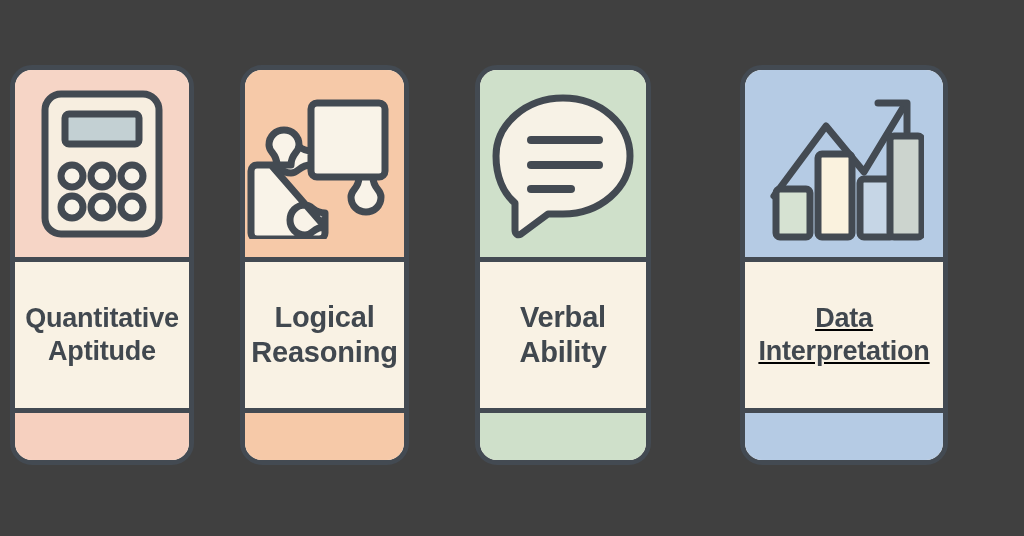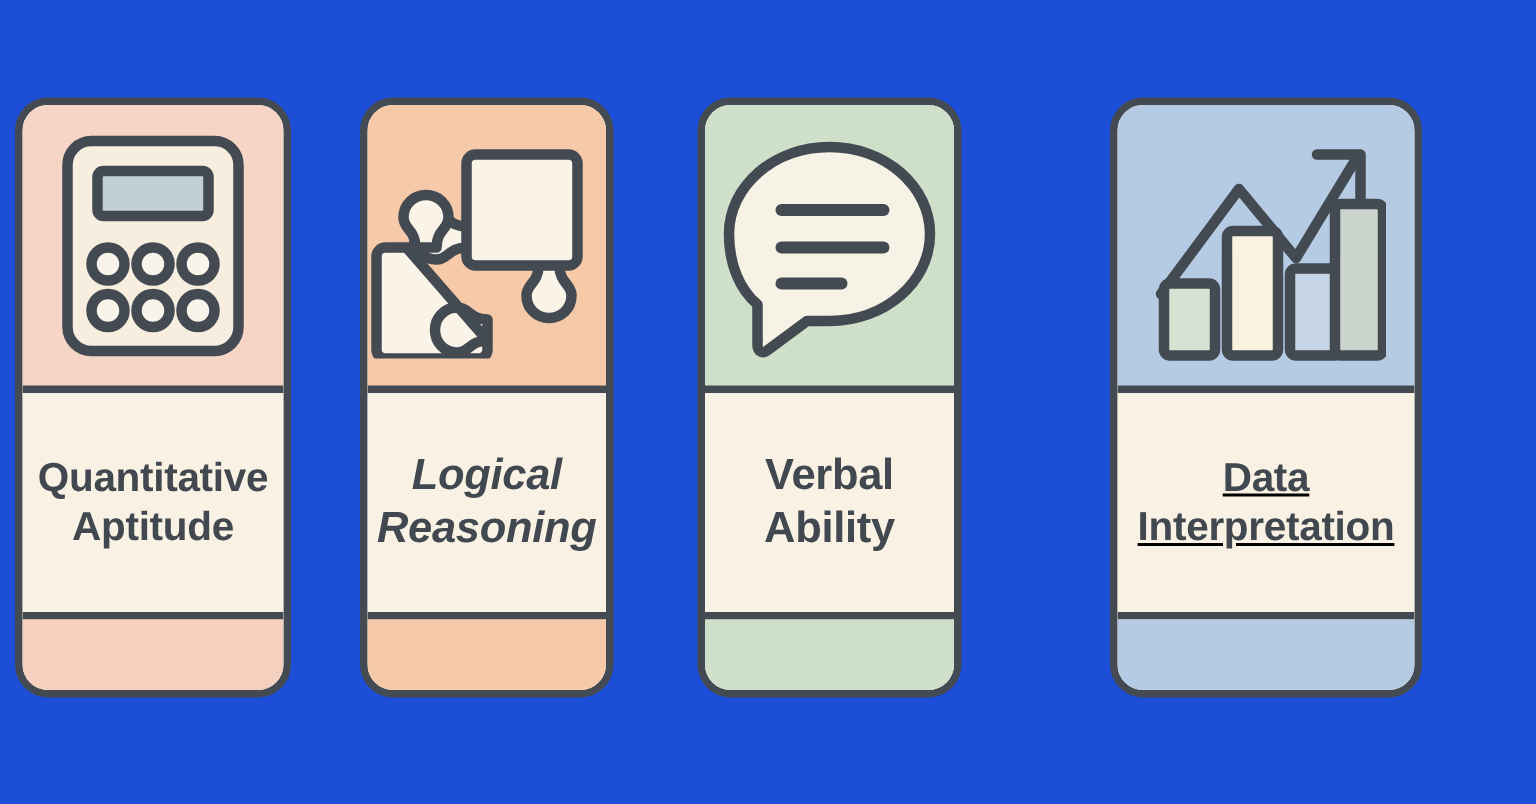--- a/index.html
+++ b/index.html
@@ -11,40 +11,40 @@
     height: 536px;
     background: #fcf5ea;
     font-family: "Liberation Sans", "DejaVu Sans", sans-serif;
     overflow: hidden;
   }
 
   #stage {
     position: relative;
     width: 1024px;
     height: 536px;
-    background: #1d4ed8;
+    background: #404040;
   }
 
   .card {
     position: absolute;
     top: 65px;
     height: 400px;
     border: 5px solid #434a52;
     border-radius: 22px;
     box-sizing: border-box;
     overflow: hidden;
     display: flex;
     flex-direction: column;
     background: #fcf5ea;
   }
 
   
   .card.c0 { left: 10px;  width: 184px; }
-  .card.c1 { left: 240px; width: 169px; font-style: italic; }
-  .card.c2 { left: 465px; width: 176px; }
+  .card.c1 { left: 240px; width: 169px; }
+  .card.c2 { left: 475px; width: 176px; }
   .card.c3 { left: 740px; width: 208px; text-decoration: underline; }
 
   .icon-pane {
     height: 192px;
     flex: 0 0 192px;
     display: flex;
     align-items: center;
     justify-content: center;
     border-bottom: 5px solid #434a52;
     box-sizing: border-box;

